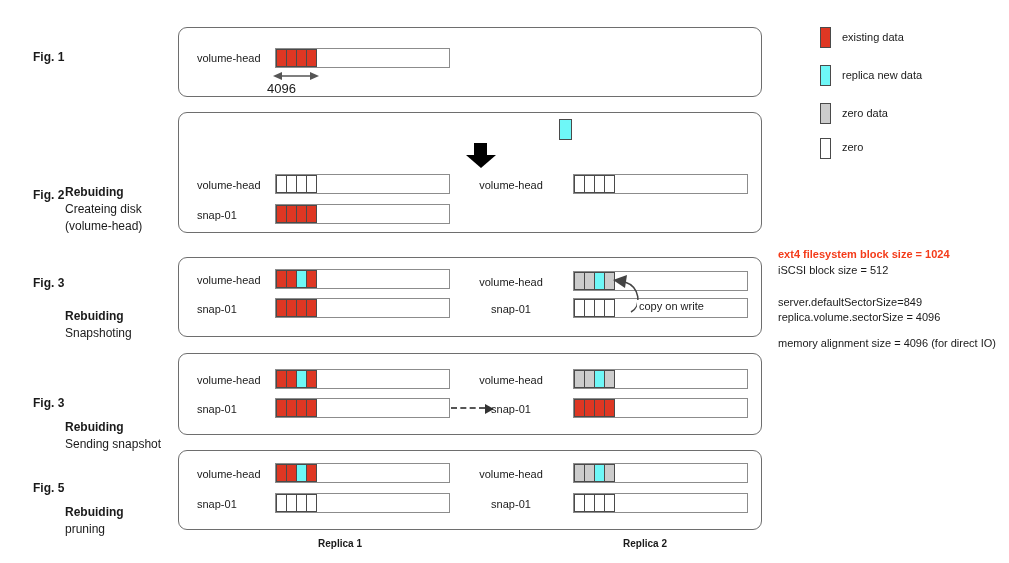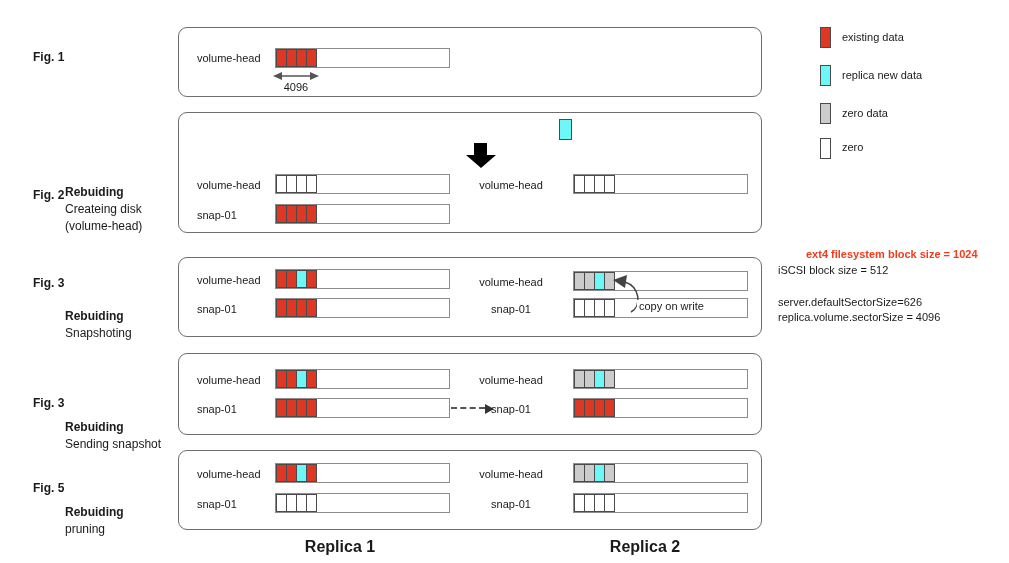--- a/index.html
+++ b/index.html
@@ -13,30 +13,30 @@
   .row-label{position:absolute;left:18px;font-size:11px;white-space:nowrap;}
   .row-label-r{position:absolute;left:282px;width:100px;text-align:center;font-size:11px;white-space:nowrap;}
   .bar{position:absolute;width:175px;height:20px;border:1px solid #8c8c8c;background:#fff;display:flex;box-sizing:border-box;}
   .bar-l{left:96px;}
   .bar-r{left:394px;}
   .cell{flex:0 0 11px;width:11px;border:1px solid #4a4a4a;margin-left:-1px;box-sizing:border-box;}
   .cell:first-child{margin-left:0;}
   .legend-swatch{position:absolute;left:820px;width:11px;height:21px;border:1px solid #4a4a4a;box-sizing:border-box;}
   .legend-label{position:absolute;left:842px;font-size:11px;white-space:nowrap;}
   .note{position:absolute;left:778px;font-size:11px;white-space:nowrap;}
-  .note-hi{color:#f43b19;font-weight:bold;margin-left:28px;}
-  .replica{position:absolute;width:100px;top:538px;text-align:center;font-size:16px;font-weight:bold;}
+  .note-hi{color:#f43b19;font-weight:bold;}
+  .replica{position:absolute;width:100px;top:538px;text-align:center;font-size:10px;font-weight:bold;}
   .writeio{position:absolute;left:180px;width:195px;top:8px;text-align:right;font-size:11px;white-space:nowrap;}
   .io-block{position:absolute;left:380px;top:6px;width:13px;height:21px;border:1px solid #4a4a4a;box-sizing:border-box;}
   .arrow-stem{position:absolute;left:295px;top:30px;width:13px;height:12px;background:#000;}
   .arrow-head{position:absolute;left:287px;top:42px;width:0;height:0;border-left:15px solid transparent;border-right:15px solid transparent;border-top:13px solid #000;}
   .dash-line{position:absolute;left:272px;top:53px;width:34px;border-top:2px dashed #555;}
   .dash-head{position:absolute;left:306px;top:50px;width:0;height:0;border-left:9px solid #333;border-top:5px solid transparent;border-bottom:5px solid transparent;}
   .cow-label{position:absolute;left:458px;top:42px;font-size:11px;background:#fff;white-space:nowrap;padding:0 2px;}
-  .size-note{position:absolute;left:88px;top:53px;width:58px;text-align:center;font-size:11px;}
+  .size-note{position:absolute;left:88px;top:53px;width:58px;text-align:left;font-size:13px;}
 </style>
 </head>
 <body>
 
 <div id="stage">
 
   <div class="figno" style="top:50px">Fig. 1</div>
   <div class="figno" style="top:188px">Fig. 2</div>
   <div class="figno" style="top:276px">Fig. 3</div>
   <div class="figno" style="top:396px">Fig. 3</div>
@@ -207,19 +207,20 @@
   <div class="legend-label" style="top:31px">existing data</div>
   <div class="legend-swatch" style="top: 65px; background: rgb(110, 247, 247);"></div>
   <div class="legend-label" style="top:69px">replica new data</div>
   <div class="legend-swatch" style="top: 103px; background: rgb(204, 204, 204);"></div>
   <div class="legend-label" style="top:107px">zero data</div>
   <div class="legend-swatch" style="top: 138px; background: rgb(255, 255, 255);"></div>
   <div class="legend-label" style="top:141px">zero</div>
 
   <div class="note note-hi" style="top:248px">ext4 filesystem block size = 1024</div>
   <div class="note" style="top:264px">iSCSI block size = 512</div>
-  <div class="note" style="top:296px">server.defaultSectorSize=626</div>
+  <div class="note" style="top:296px">server.defaultSectorSize=849</div>
   <div class="note" style="top:311px">replica.volume.sectorSize = 4096</div>
+  <div class="note" style="top:337px">memory alignment size = 4096 (for direct IO)</div>
 
   <div class="replica" style="left:290px">Replica 1</div>
   <div class="replica" style="left:595px">Replica 2</div>
 
 </div>
 
 </body></html>

